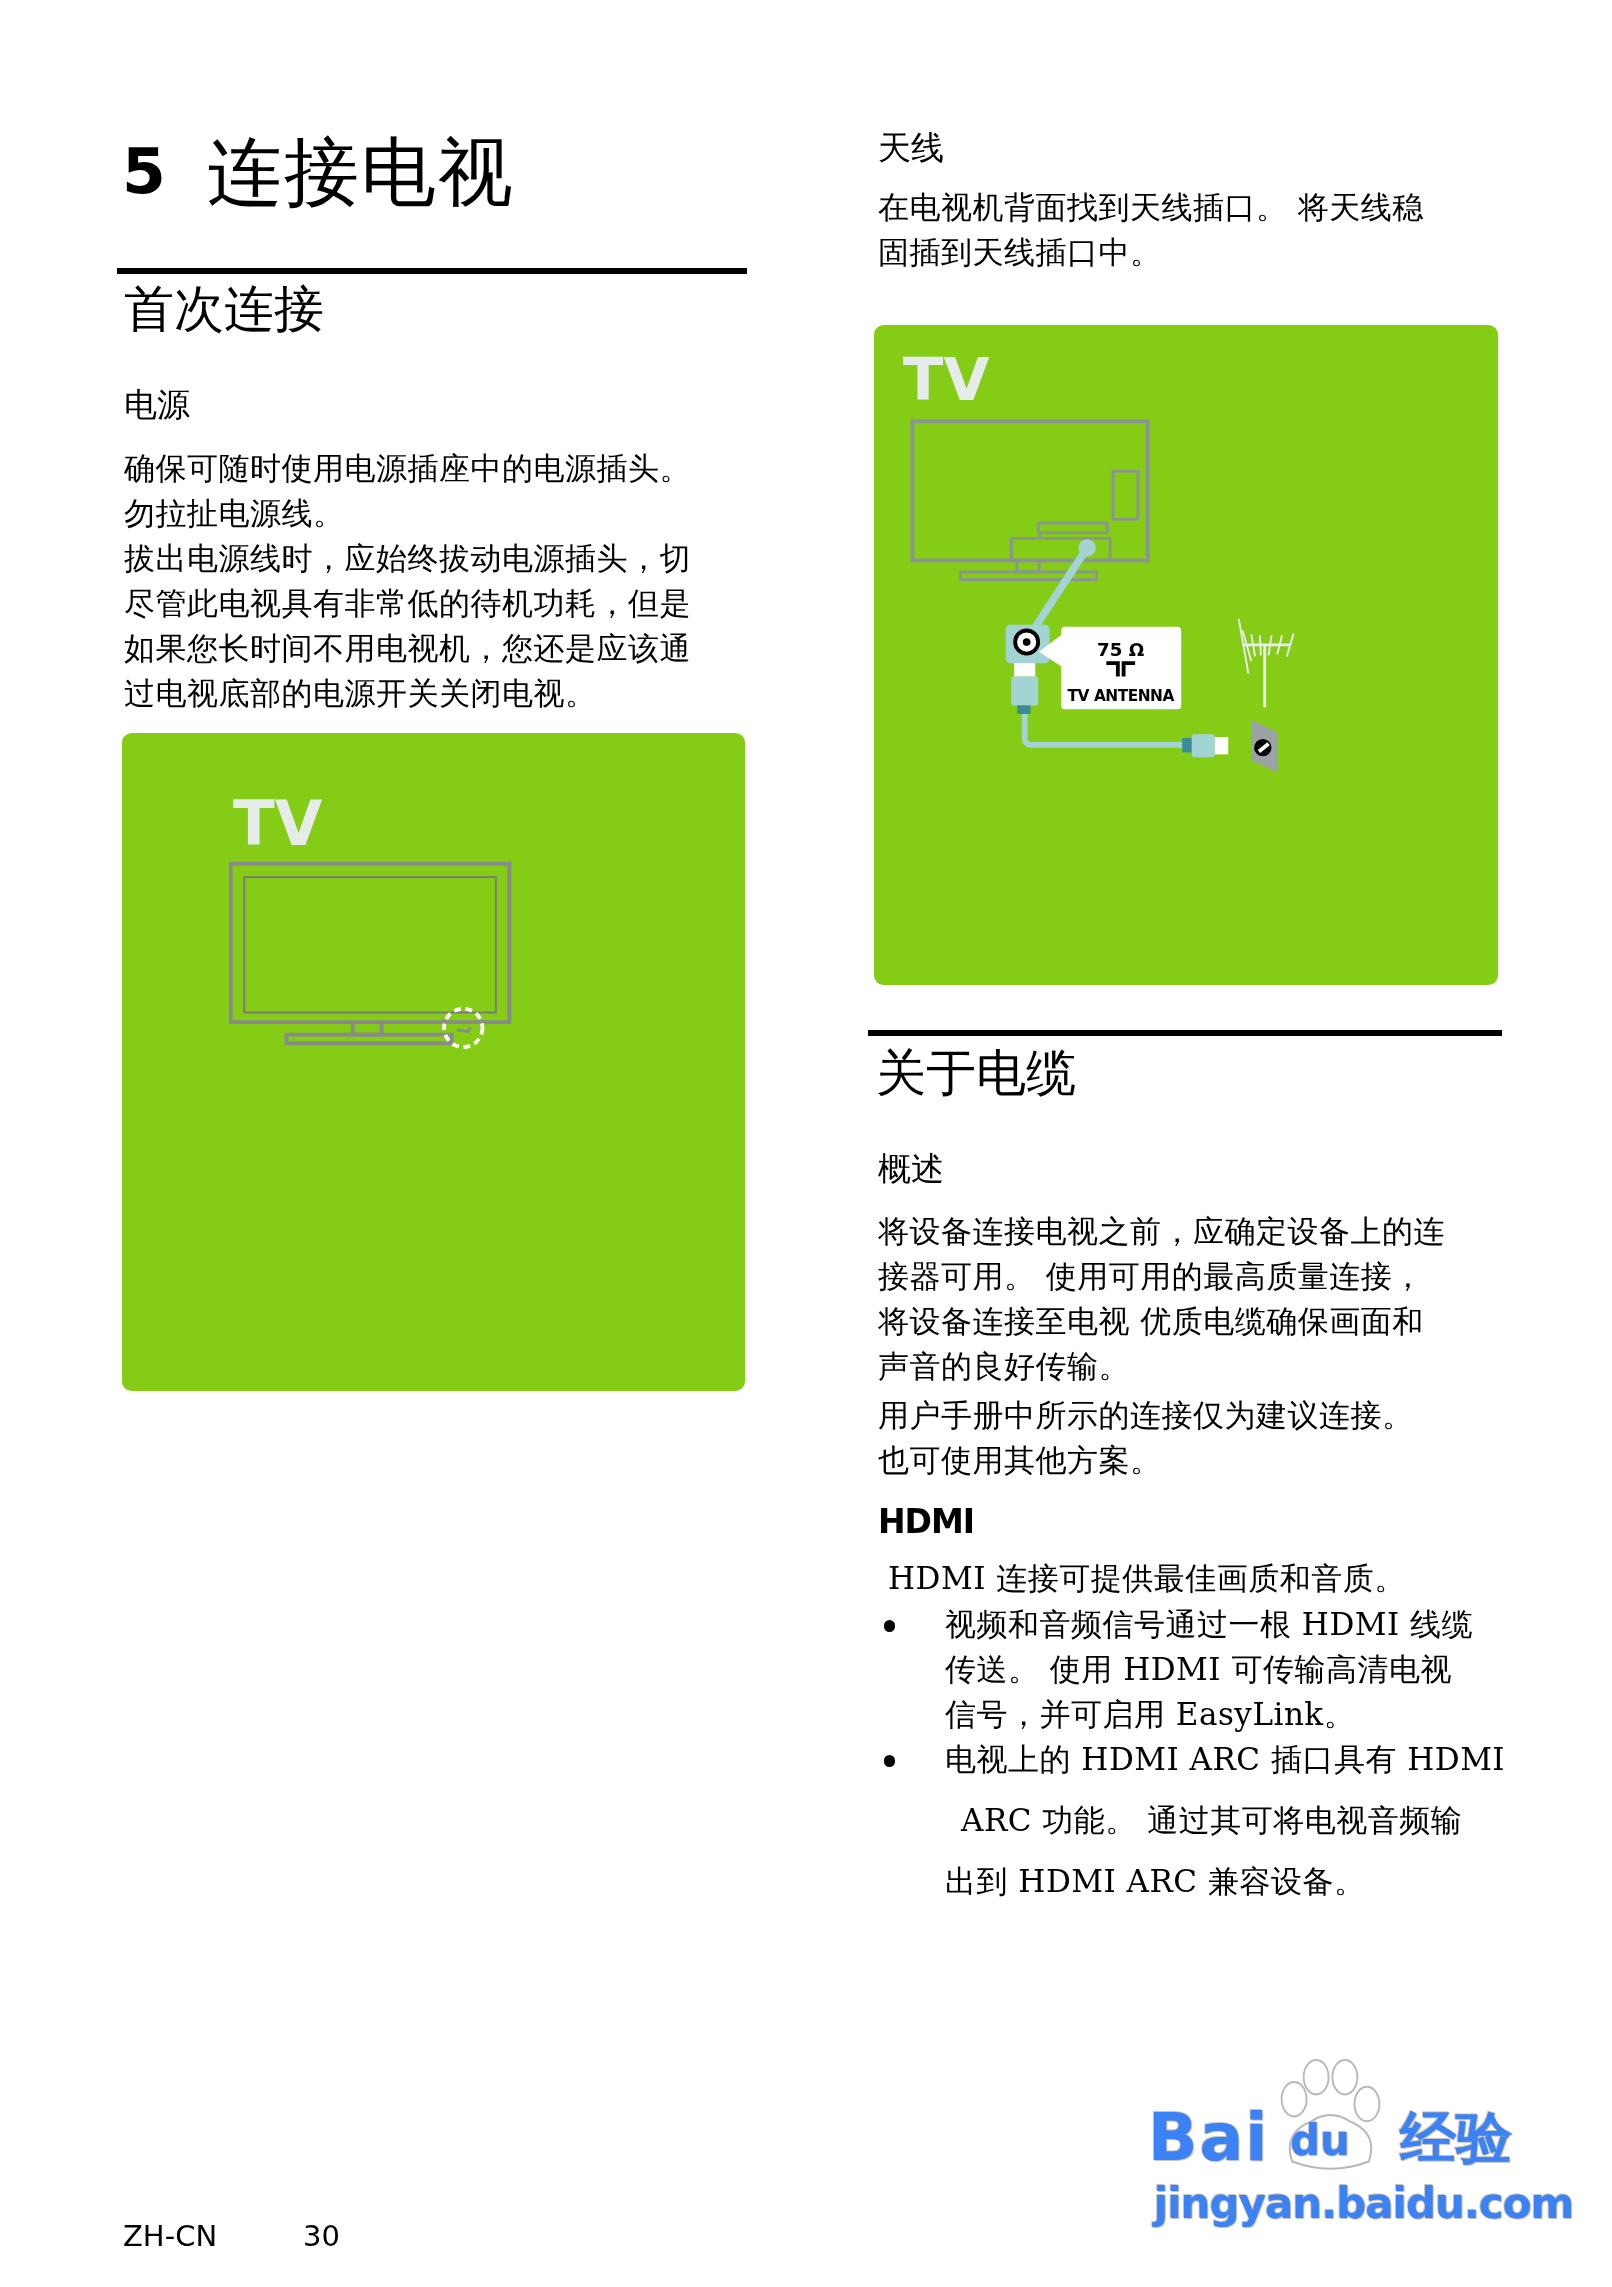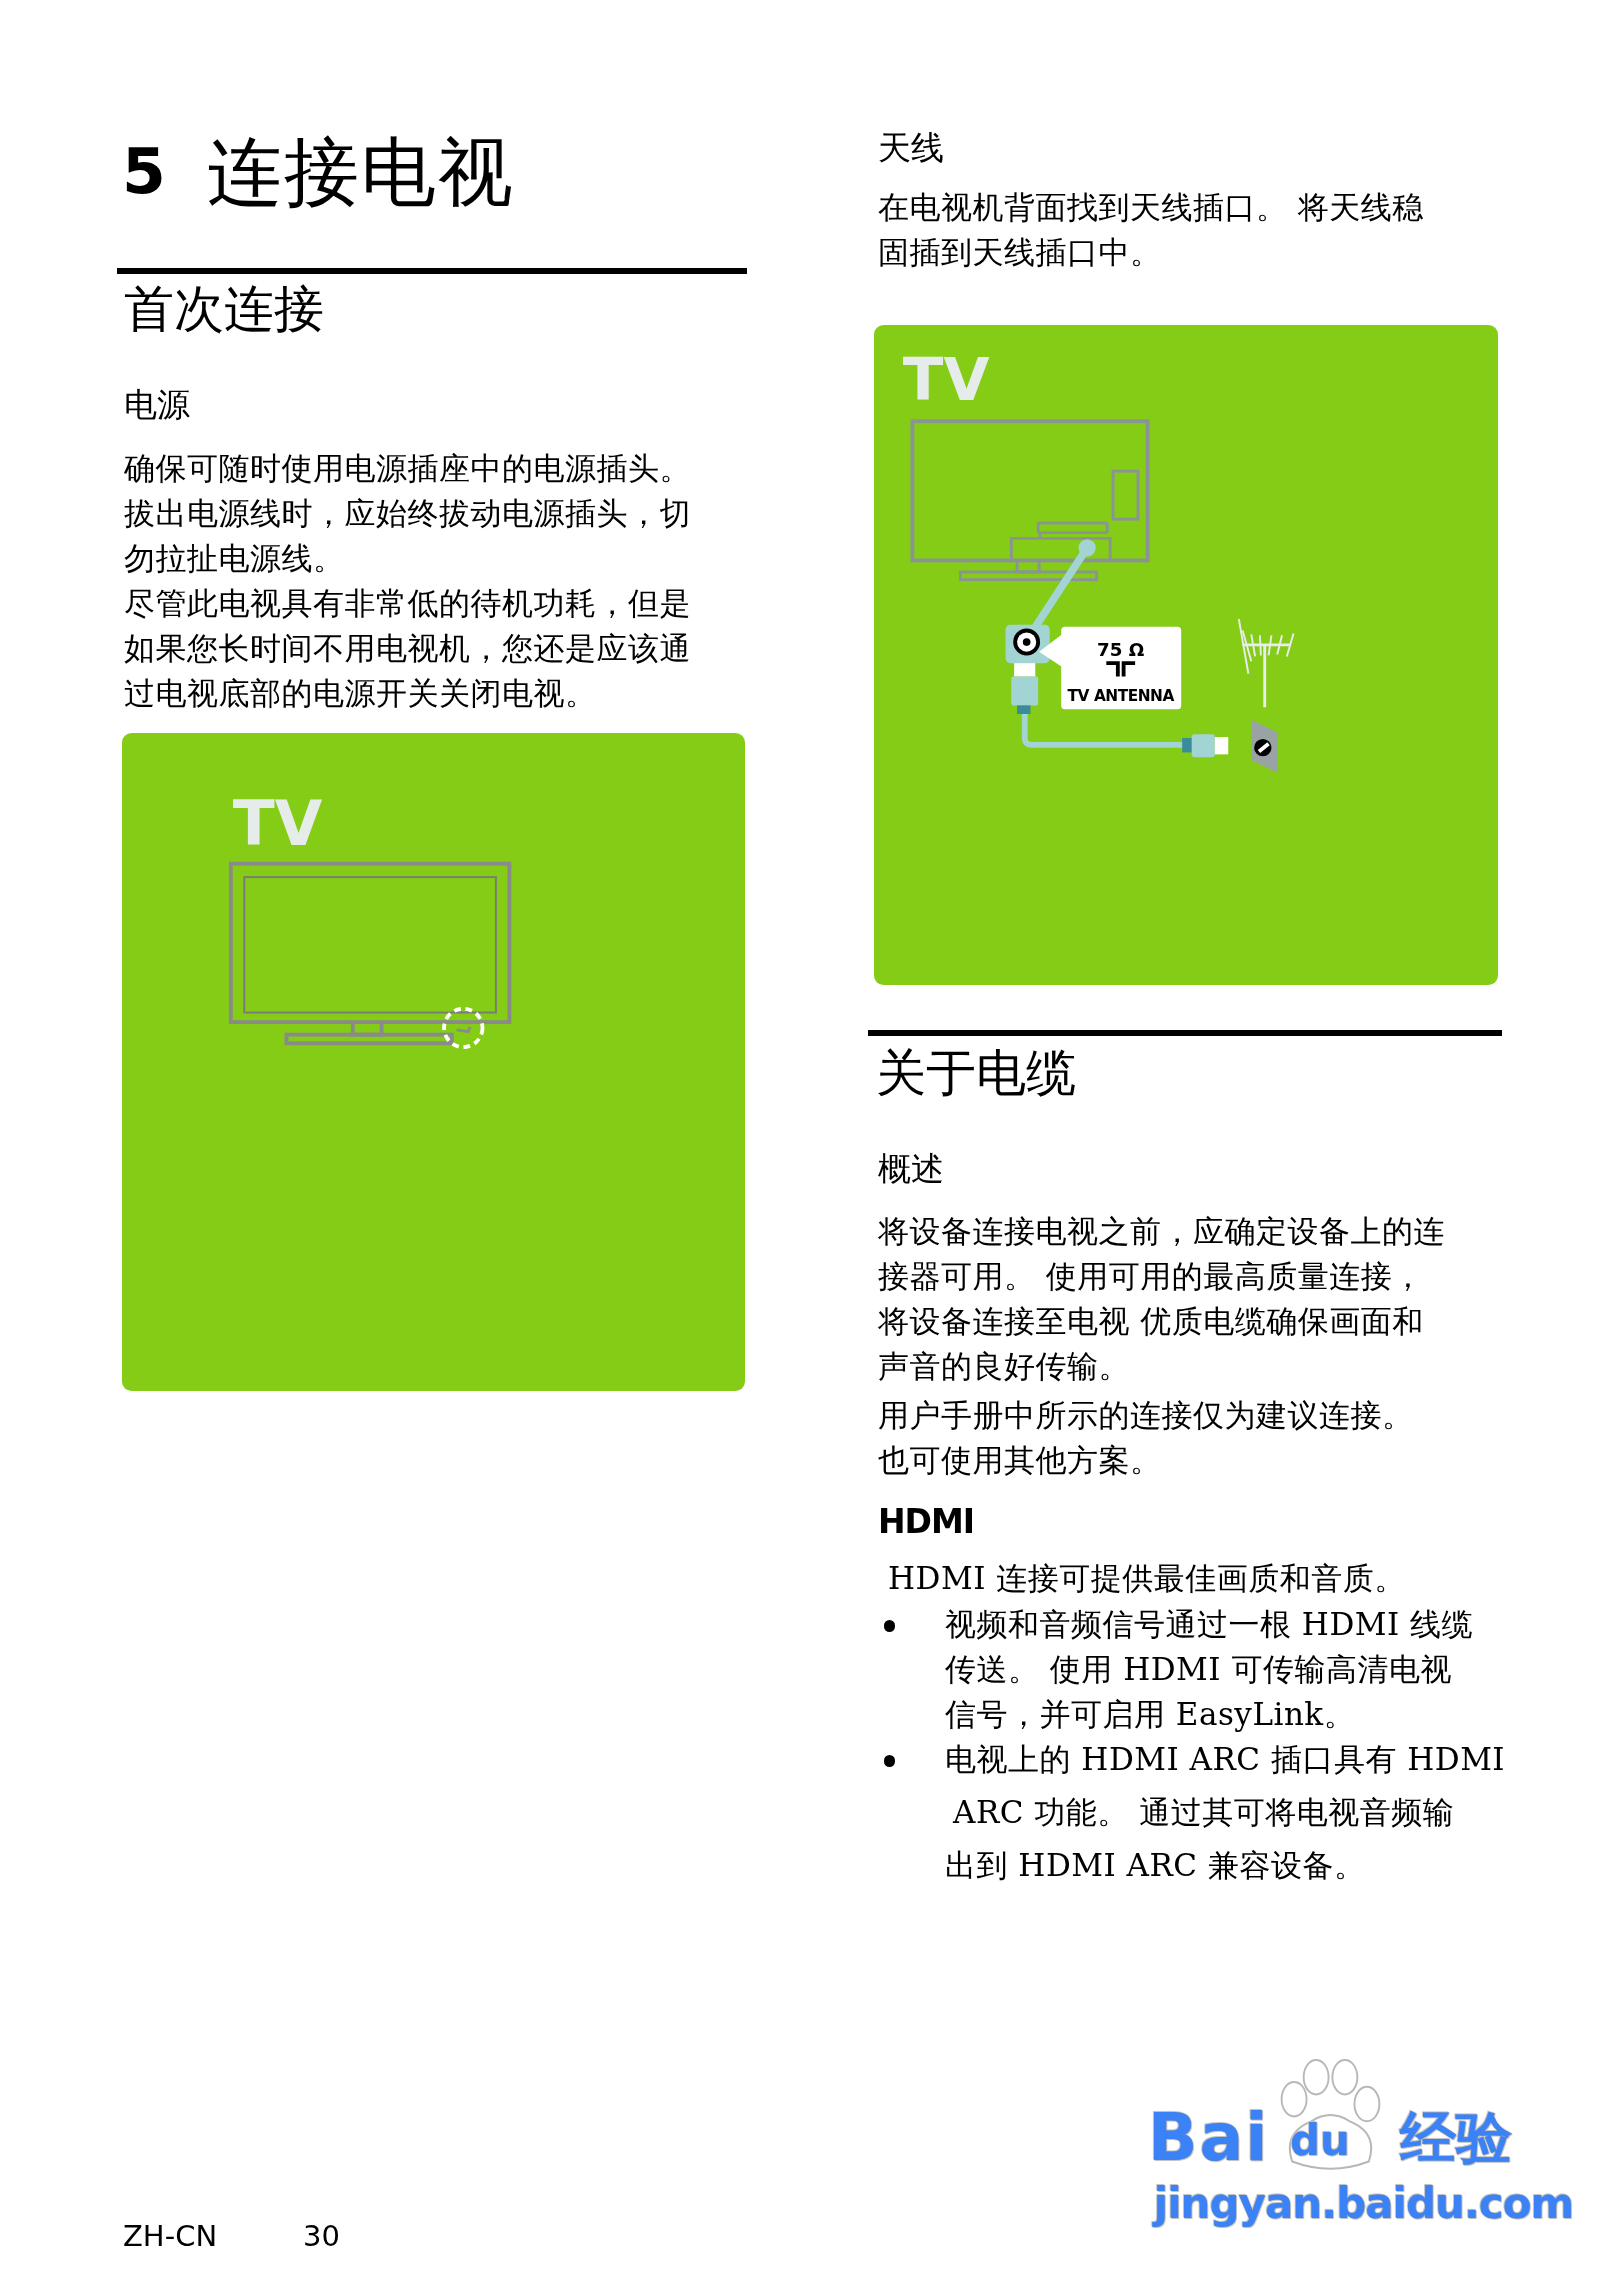--- a/index.html
+++ b/index.html
@@ -27,22 +27,22 @@
 
 <div class="abs chapter-num">5</div>
 <div class="abs chapter-title">连接电视</div>
 
 <div class="abs rule" style="left:117px; top:268px; width:630px;"></div>
 <div class="abs h2" style="left:124px; top:279px;">首次连接</div>
 
 <div class="abs h3" style="left:124px; top:384px;">电源</div>
 <div class="abs body" style="left:124px; top:446px; width:634px;">
   <p>确保可随时使用电源插座中的电源插头。</p>
+  <p>勿拉扯电源线。</p>
   <p>拔出电源线时，应始终拔动电源插头，切</p>
-  <p>勿拉扯电源线。</p>
   <p>尽管此电视具有非常低的待机功耗，但是</p>
   <p>如果您长时间不用电视机，您还是应该通</p>
   <p>过电视底部的电源开关关闭电视。</p>
 </div>
 
 <div class="abs figure" style="left:122px; top:733px; width:623px; height:658px;">
   <svg width="623" height="658" viewBox="0 0 648 685">
     <text x="115" y="117" fill="#e6ecea" font-family="DejaVu Sans, Liberation Sans, sans-serif" font-weight="bold" font-size="64">TV</text>
 
     <rect x="113" y="136" width="290" height="165" fill="none" stroke="#8a8a8a" stroke-width="4"></rect>
@@ -142,21 +142,21 @@
   <ul class="bullet-list">
     <li>
       <span class="dot"></span>
       <p style="margin:0">视频和音频信号通过一根 HDMI 线缆</p>
       <p style="margin:0">传送。 使用 HDMI 可传输高清电视</p>
       <p style="margin:0">信号，并可启用 EasyLink。</p>
     </li>
     <li>
       <span class="dot"></span>
       <p style="margin:0">电视上的 HDMI ARC 插口具有 HDMI</p>
-      <p style="margin:8px">ARC 功能。 通过其可将电视音频输</p>
+      <p style="margin:16px">ARC 功能。 通过其可将电视音频输</p>
       <p style="margin:0">出到 HDMI ARC 兼容设备。</p>
     </li>
   </ul>
 </div>
 
 <div class="abs footer" style="left:123px; top:2219px;">ZH-CN</div>
 <div class="abs footer" style="left:303px; top:2219px;">30</div>
 
 <div class="abs" style="left:1148px; top:2046px; width:384px; height:192px;">
   <div class="abs wm" style="left:0; top:53px; font-size:65px; line-height:77px; letter-spacing:1.9px;">Bai</div>

